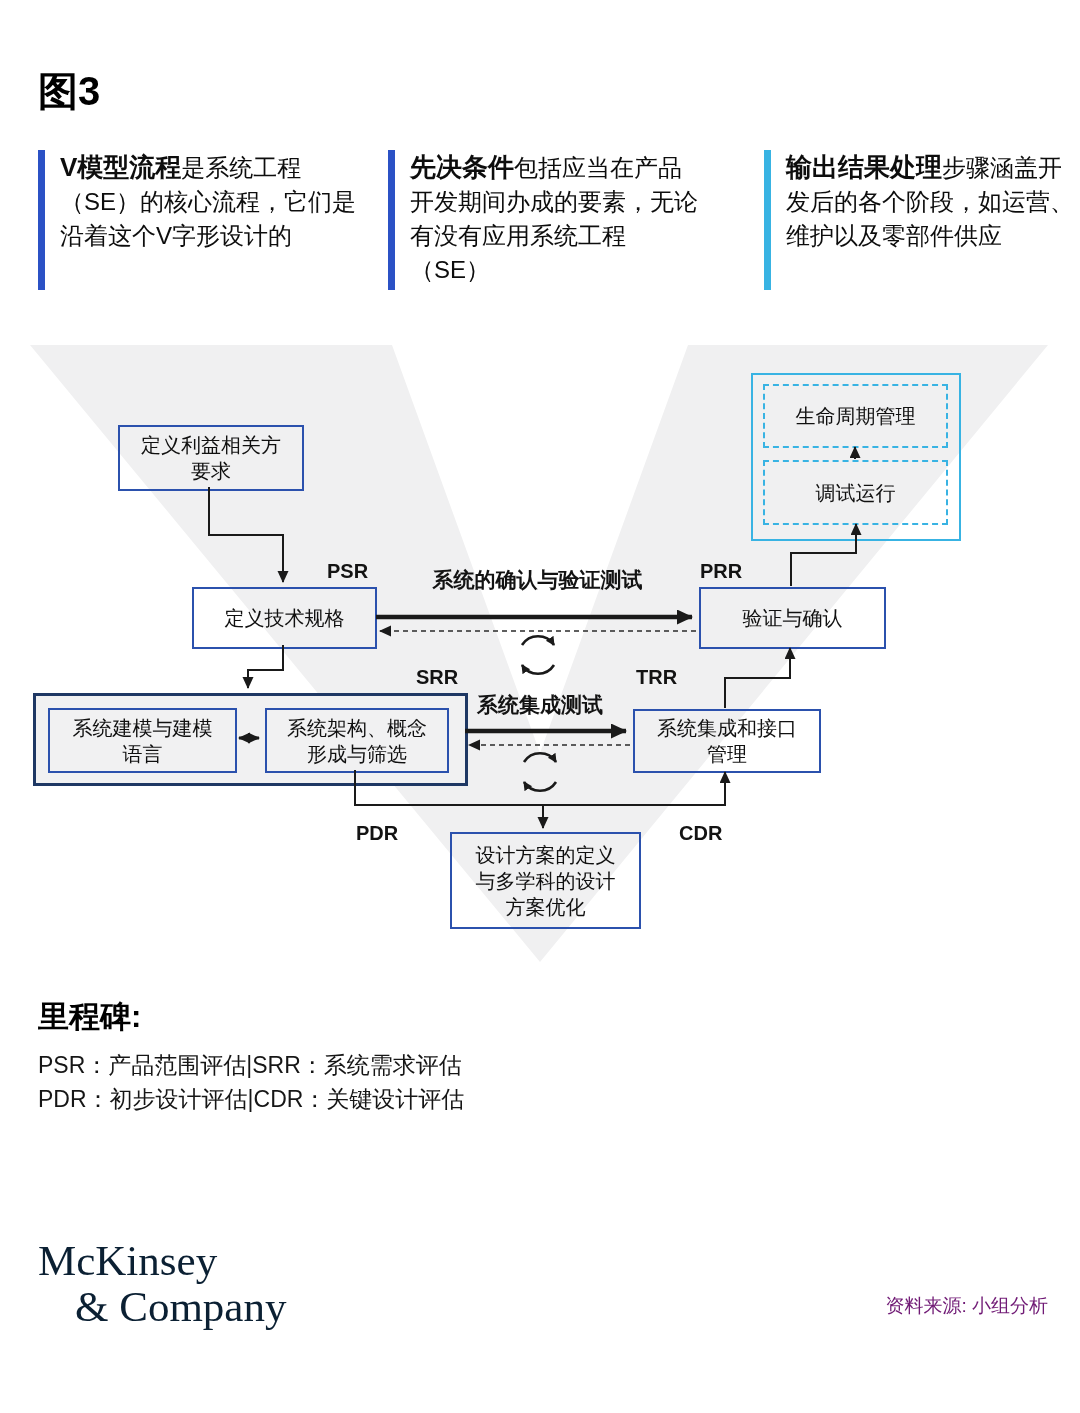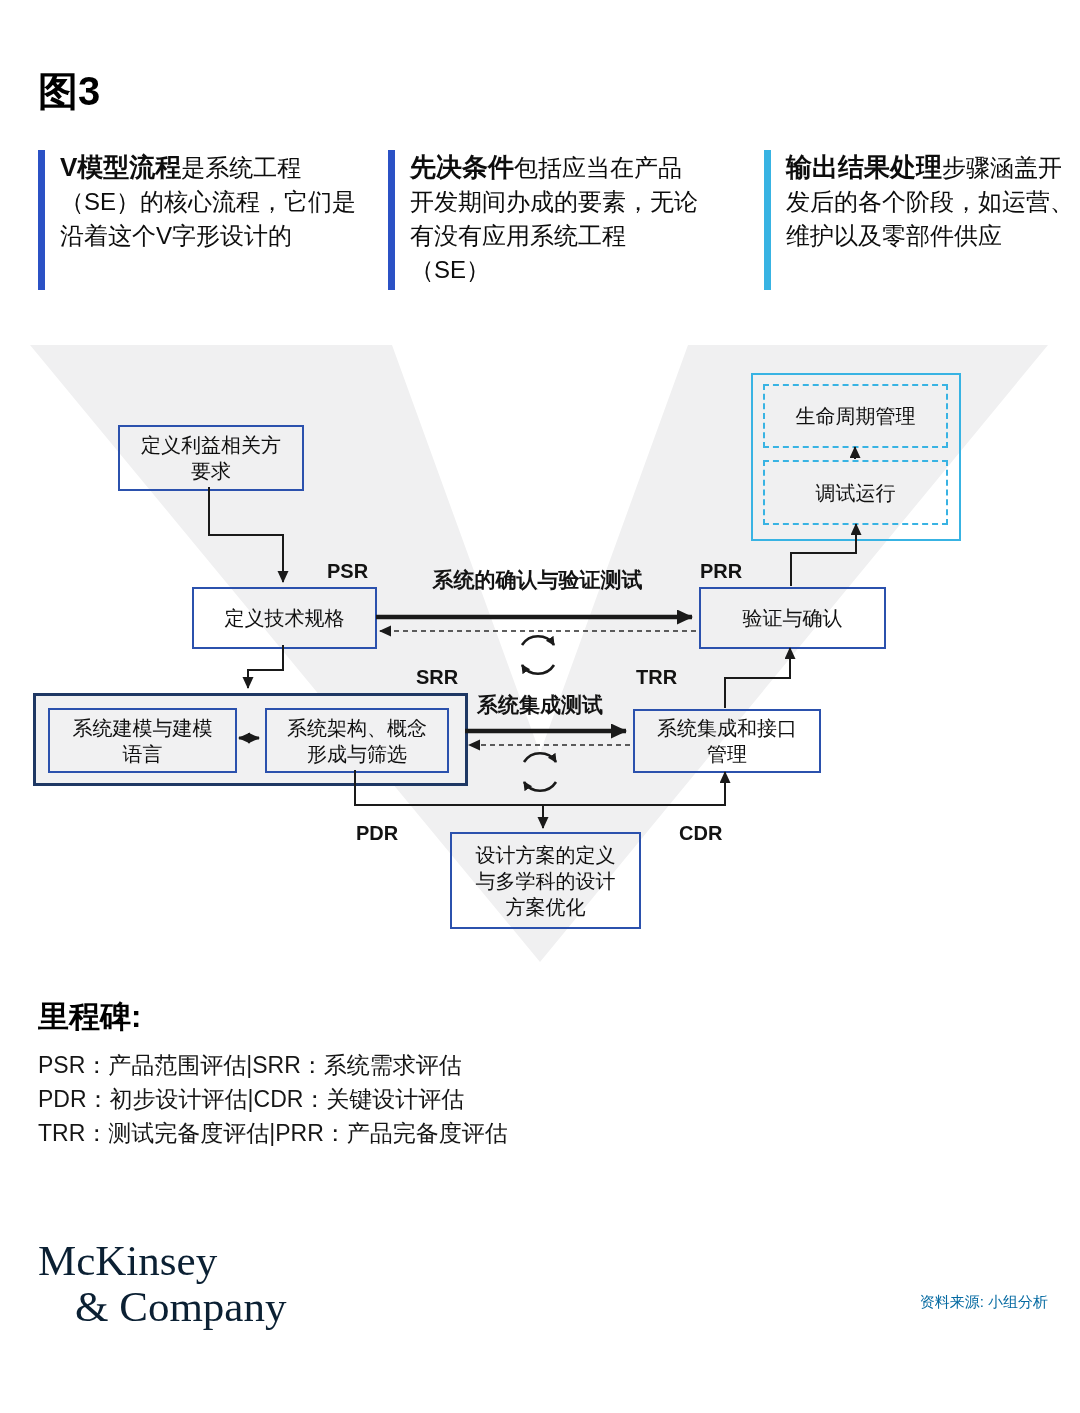--- a/index.html
+++ b/index.html
@@ -26,21 +26,21 @@
   .ms{position:absolute;font-weight:700;font-size:20px;color:#131313;}
   .flabel{position:absolute;font-size:21px;font-weight:600;color:#131313;text-align:center;}
   
   .legend{position:absolute;left:38px;top:996px;}
   .legend-title{font-size:31px;font-weight:700;color:#000;margin-bottom:10px;}
   .legend-line{font-size:23px;line-height:34px;color:#161616;}
   
   .logo{position:absolute;left:38px;top:1238px;font-family:"Liberation Serif",serif;
         color:#0b2033;font-size:43px;line-height:46px;}
   .logo-l2{margin-left:37px;}
-  .source{position:absolute;right:32px;top:1293px;font-size:15px;color:#0369a1;}
+  .source{position:absolute;right:32px;top:1293px;font-size:19px;color:#701a75;}
 </style>
 </head>
 <body>
 
 <div class="page">
 
   <div class="abs fig-label">图3</div>
 
   <div class="hblock" style="left:38px;">
     <div class="hbar blue"></div>
@@ -133,21 +133,20 @@
     <g stroke="#1a1a1a" stroke-width="2.6" fill="none">
       <path d="M524,762 A19,19 0 0 1 556,762" marker-end="url(#ahTiny)"></path>
       <path d="M556,782 A19,19 0 0 1 524,782" marker-end="url(#ahTiny)"></path>
     </g>
   </svg>
 
   <div class="legend">
     <div class="legend-title">里程碑:</div>
     <div class="legend-line">PSR：产品范围评估|SRR：系统需求评估</div>
     <div class="legend-line">PDR：初步设计评估|CDR：关键设计评估</div>
-    <div class="legend-line">TRR：测试完备度评估|PRR：产品完备度评估</div>
   </div>
 
   <div class="logo">
     <div>McKinsey</div>
     <div class="logo-l2">&amp; Company</div>
   </div>
   <div class="source">资料来源: 小组分析</div>
 
 </div>
 

